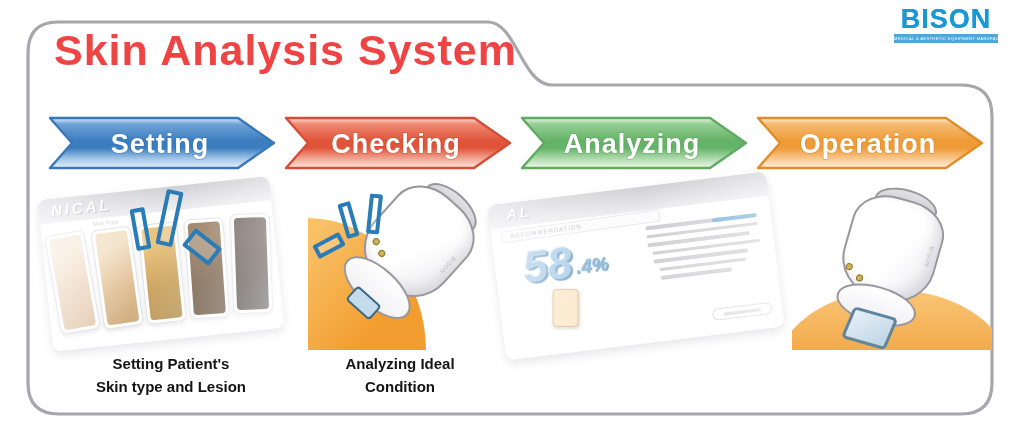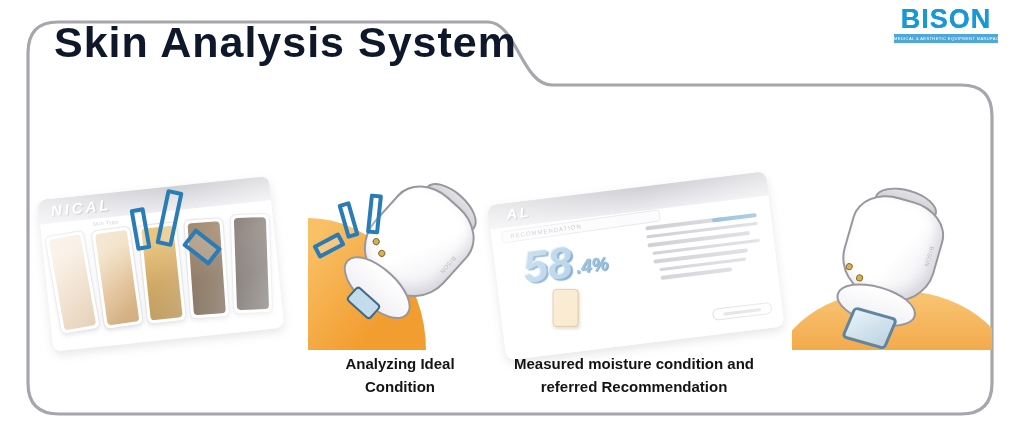--- a/index.html
+++ b/index.html
@@ -5,22 +5,22 @@
   html,body{margin:0;padding:0;background:#ffffff;}
   *{box-sizing:border-box;}
   body{font-family:"Liberation Sans","DejaVu Sans",sans-serif;}
   #stage{position:relative;width:1024px;height:435px;background:#ffffff;overflow:hidden;}
 
   
   #frame-svg{position:absolute;left:0;top:0;}
 
   
   .page-title{
-    position:absolute;left:54px;top:18px;width:450px;
-    font-size:43px;font-weight:bold;color:#0f172a;letter-spacing:1px;white-space:nowrap;text-align:right;
+    position:absolute;left:54px;top:26px;width:450px;
+    font-size:43px;font-weight:bold;color:#ef4444;letter-spacing:1px;white-space:nowrap;text-align:right;
   }
 
   
   .logo{position:absolute;right:26px;top:6px;width:104px;text-align:center;}
   .logo-word{font-size:27px;font-weight:900;color:#1899d6;letter-spacing:1px;line-height:1;
     text-shadow:0 0 0 #1899d6;}
   .logo-bar{margin-top:1px;background:#4fa8d8;color:#ffffff;font-size:4px;line-height:9px;height:9px;
     letter-spacing:.4px;white-space:nowrap;overflow:hidden;}
 
   
@@ -151,20 +151,38 @@
         <stop offset="0" stop-color="#fdf1dc"></stop>
           <stop offset=".12" stop-color="#f5bb72"></stop>
         <stop offset=".45" stop-color="#ef9b38"></stop>
           <stop offset=".6" stop-color="#ef9b38"></stop>
         <stop offset=".8" stop-color="#f7c488"></stop>
           <stop offset="1" stop-color="#fdf1de"></stop>
       </linearGradient>
     </defs>
   </svg>
 
+  <div class="arrows">
+    <svg class="arrow" width="232" height="58" viewBox="0 0 232 58">
+      <path d="M 4,4 H 192 L 228,29 L 192,54 H 4 L 26,29 Z" fill="url(#g-blue)" stroke="#3a77b8" stroke-width="2.4" stroke-linejoin="round"></path>
+      <text x="114" y="39" text-anchor="middle" stroke="#2f6db0" stroke-width="1.6" stroke-opacity=".45">Setting</text>
+    </svg>
+    <svg class="arrow" width="232" height="58" viewBox="0 0 232 58">
+      <path d="M 4,4 H 192 L 228,29 L 192,54 H 4 L 26,29 Z" fill="url(#g-red)" stroke="#d64c34" stroke-width="2.4" stroke-linejoin="round"></path>
+      <text x="114" y="39" text-anchor="middle" stroke="#c84830" stroke-width="1.6" stroke-opacity=".45">Checking</text>
+    </svg>
+    <svg class="arrow" width="232" height="58" viewBox="0 0 232 58">
+      <path d="M 4,4 H 192 L 228,29 L 192,54 H 4 L 26,29 Z" fill="url(#g-green)" stroke="#5eaa60" stroke-width="2.4" stroke-linejoin="round"></path>
+      <text x="114" y="39" text-anchor="middle" stroke="#54a056" stroke-width="1.6" stroke-opacity=".45">Analyzing</text>
+    </svg>
+    <svg class="arrow" width="232" height="58" viewBox="0 0 232 58">
+      <path d="M 4,4 H 192 L 228,29 L 192,54 H 4 L 26,29 Z" fill="url(#g-orange)" stroke="#e08c28" stroke-width="2.4" stroke-linejoin="round"></path>
+      <text x="114" y="39" text-anchor="middle" stroke="#d88420" stroke-width="1.6" stroke-opacity=".45">Operation</text>
+    </svg>
+  </div>
 
   <div class="illus" style="left:45px;top:188px;width:238px;height:162px;">
     <div class="panel" style="left:0;top:0;width:232px;height:152px;transform:rotate(-6deg);">
       <div class="panel-band">NICAL</div>
       <div class="panel-sub">Skin Type</div>
       <div class="cards">
         <div class="card r-m4">
             <div class="face skin-1"></div>
           </div>
         <div class="card r-m2">
@@ -233,18 +251,18 @@
       <div class="d-cap"></div>
       <div class="d-body"></div>
       <div class="d-brand">BISON</div>
       <div class="d-ring"></div>
       <div class="d-dot" style="left:12%;top:62%;"></div>
       <div class="d-dot" style="left:24%;top:68%;"></div>
       <div class="d-tip big"></div>
     </div>
   </div>
 
+  <div class="caption" style="left:60px;width:222px;">Setting Patient's
+Skin type and Lesion</div>
   <div class="caption" style="left:316px;width:168px;">Analyzing Ideal
 Condition</div>
-  <div class="caption" style="left:497px;width:274px;">Measured moisture condition and
-referred Recommendation</div>
 
 </div>
 
 </body></html>

